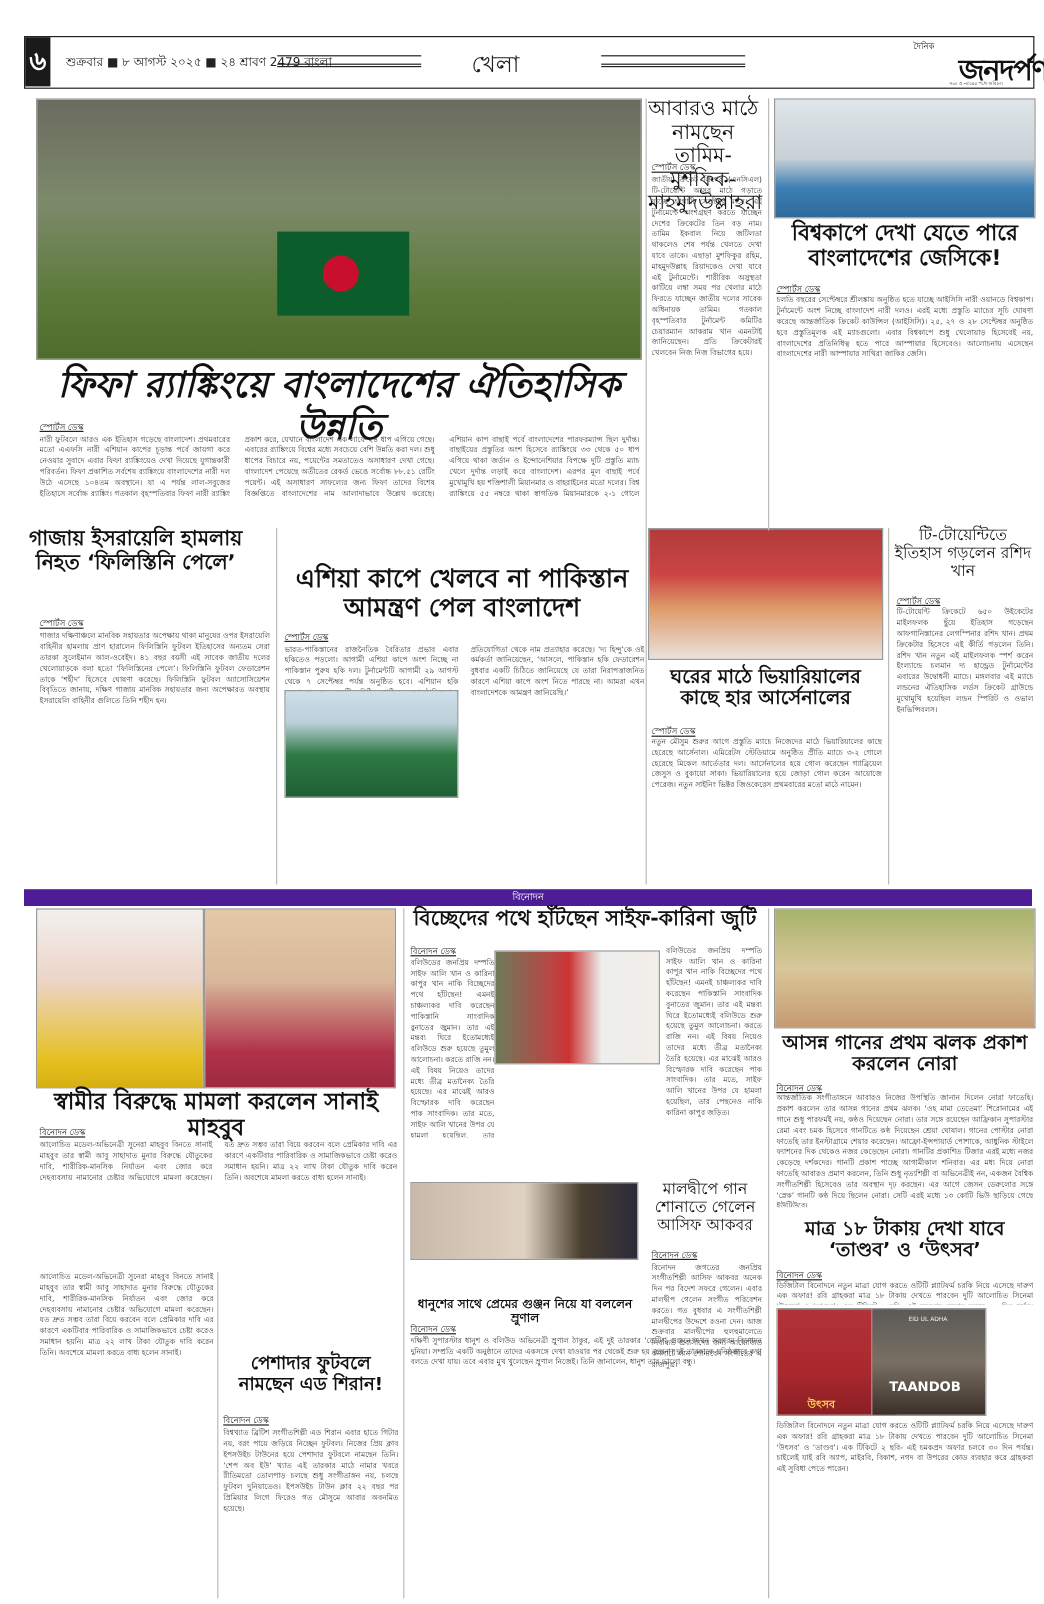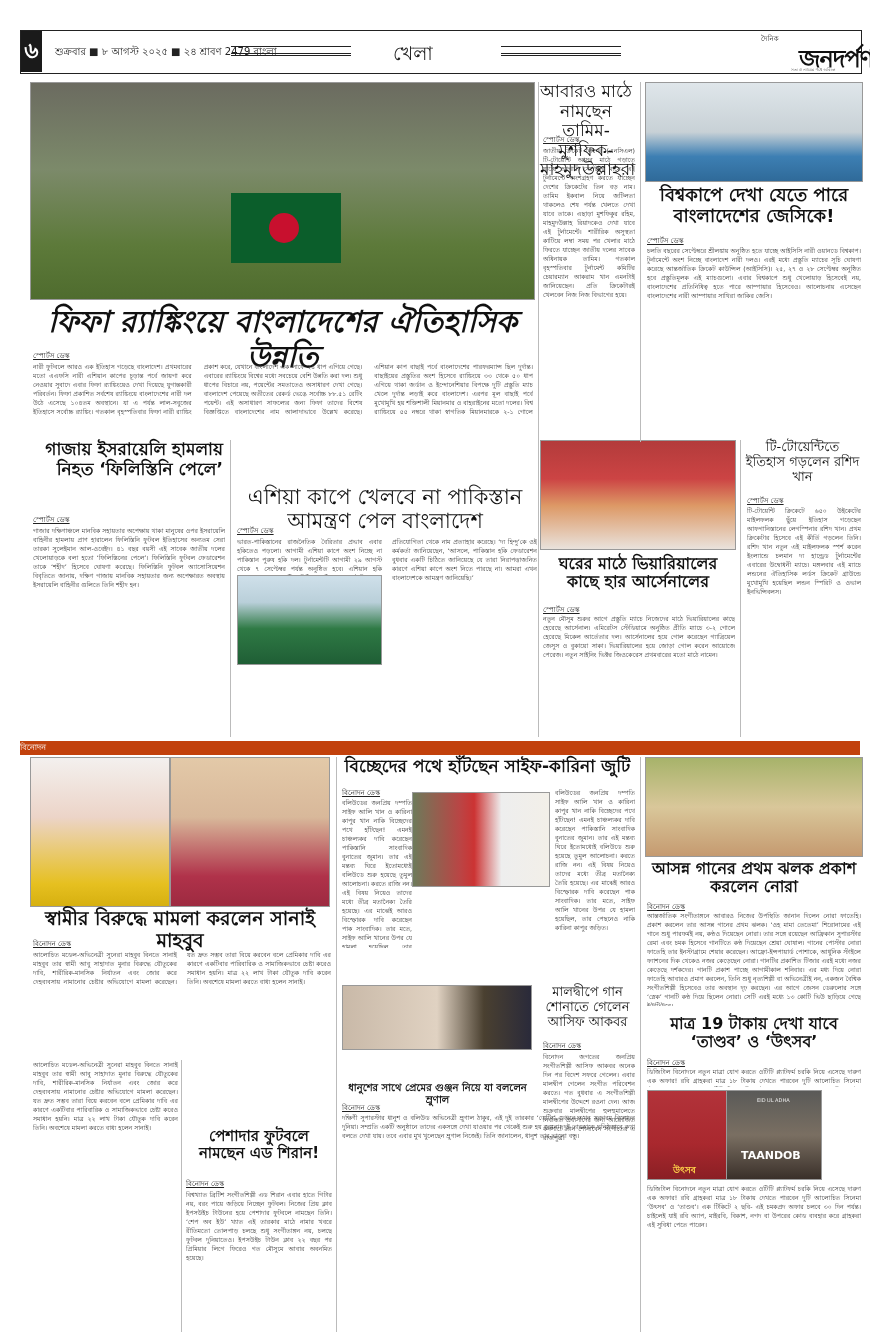--- a/index.html
+++ b/index.html
@@ -10,21 +10,21 @@
   .dateline { left: 34px; top: 13px; font-size: 10px; color: #222; white-space: nowrap; }
   .rules { height: 10px; border-top: 1px solid #222; border-bottom: 3px double #222; }
   .section-name { left: 372px; top: 8px; font-size: 19px; color: #222; }
   .logo-small { left: 740px; top: 2px; font-size: 7px; }
   .logo { left: 778px; top: 9px; font-size: 24px; font-weight: bold; color: #111; letter-spacing: -1px; font-family: Liberation Mono, monospace; }
   .logo-tag { left: 770px; top: 36px; font-size: 4px; color:#333; }
   .photo { background: linear-gradient(135deg, #6a7b6a, #3d4d3d); border: 1px solid #999; }
   .headline { font-family: "DejaVu Sans", sans-serif; font-weight: normal; color: #111; text-align: center; line-height: 1.15; }
   .byline { font-size: 7px; text-decoration: underline; color:#222; }
   .body-text { font-size: 6.2px; line-height: 9px; color: #333; text-align: justify; overflow: hidden; }
-  .divider-bar { left: 20px; top: 741px; width: 840px; height: 14px; background: #c2410c; color: #fff; font-size: 8px; line-height: 14px; }
+  .divider-bar { left: 20px; top: 741px; width: 840px; height: 14px; background: #4c1d95; color: #fff; text-align: center; font-size: 8px; line-height: 14px; }
   .vline { width: 1px; background: #bbb; }
 </style>
 </head>
 <body>
 
 <div class="abs masthead">
   <div class="abs page-num">৬</div>
   <div class="abs dateline">শুক্রবার ■ ৮ আগস্ট ২০২৫ ■ ২৪ শ্রাবণ 2479 বাংলা</div>
   <div class="abs rules" style="left:210px;top:15px;width:120px;"></div>
   <div class="abs section-name">খেলা</div>
@@ -37,25 +37,25 @@
 <div class="abs photo" style="left:30px;top:82px;width:505px;height:218px;background:linear-gradient(180deg,#6b6b60 0%,#7c8a6a 40%,#5d7a3a 75%,#4f6c2e 100%);">
   <div class="abs" style="left:200px;top:110px;width:110px;height:70px;background:#0b5e2b;">
     <div class="abs" style="left:38px;top:20px;width:30px;height:30px;border-radius:50%;background:#c8102e;"></div>
   </div>
 </div>
 
 <h1 class="abs headline" style="left:30px;top:305px;width:505px;font-size:30px;font-weight:bold;font-style:italic;">ফিফা র‍্যাঙ্কিংয়ে বাংলাদেশের ঐতিহাসিক উন্নতি</h1>
 <div class="abs byline" style="left:33px;top:350px;">স্পোর্টস ডেস্ক</div>
 <div class="abs body-text" style="left:33px;top:362px;width:500px;height:58px;column-count:3;column-gap:12px;">নারী ফুটবলে আরও এক ইতিহাস গড়েছে বাংলাদেশ। প্রথমবারের মতো এএফসি নারী এশিয়ান কাপের চূড়ান্ত পর্বে জায়গা করে নেওয়ার সুবাদে এবার ফিফা র‍্যাঙ্কিংয়েও দেখা দিয়েছে যুগান্তকারী পরিবর্তন। ফিফা প্রকাশিত সর্বশেষ র‍্যাঙ্কিংয়ে বাংলাদেশের নারী দল উঠে এসেছে ১০৪তম অবস্থানে। যা এ পর্যন্ত লাল-সবুজের ইতিহাসে সর্বোচ্চ র‍্যাঙ্কিং। গতকাল বৃহস্পতিবার ফিফা নারী র‍্যাঙ্কিং প্রকাশ করে, যেখানে বাংলাদেশ এক লাফে ২৪ ধাপ এগিয়ে গেছে। এবারের র‍্যাঙ্কিংয়ে বিশ্বের মধ্যে সবচেয়ে বেশি উন্নতি করা দল। শুধু ধাপের বিচারে নয়, পয়েন্টের সমতাতেও অসাধারণ দেখা গেছে। বাংলাদেশ পেয়েছে অতীতের রেকর্ড ভেঙে সর্বোচ্চ ৮৮.৫১ রেটিং পয়েন্ট। এই অসাধারণ সাফল্যের জন্য ফিফা তাদের বিশেষ বিজ্ঞপ্তিতে বাংলাদেশের নাম আলাদাভাবে উল্লেখ করেছে। এশিয়ান কাপ বাছাই পর্বে বাংলাদেশের পারফরম্যান্স ছিল দুর্দান্ত। বাছাইয়ের প্রস্তুতির অংশ হিসেবে র‍্যাঙ্কিংয়ে ৩৩ থেকে ৫০ ধাপ এগিয়ে থাকা জর্ডান ও ইন্দোনেশিয়ার বিপক্ষে দুটি প্রস্তুতি ম্যাচ খেলে দুর্দান্ত লড়াই করে বাংলাদেশ। এরপর মূল বাছাই পর্বে মুখোমুখি হয় শক্তিশালী মিয়ানমার ও বাহরাইনের মতো দলের। বিশ্ব র‍্যাঙ্কিংয়ে ৫৫ নম্বরে থাকা স্বাগতিক মিয়ানমারকে ২-১ গোলে হারিয়ে চমক সৃষ্টি করে বাংলাদেশ। আফিদাদের দল। ধারাবাহিক উন্নতি ও বড় দলের বিপক্ষে পয়েন্ট ছিনিয়ে আনার মানসিকতা এখন বাংলাদেশকে নতুন উচ্চতায় পৌঁছে দিয়েছে।</div>
 
-<h2 class="abs headline" style="left:33px;top:440px;width:190px;font-size:17px;font-weight:bold;text-align:right;">গাজায় ইসরায়েলি হামলায় নিহত ‘ফিলিস্তিনি পেলে’</h2>
+<h2 class="abs headline" style="left:18px;top:440px;width:190px;font-size:17px;font-weight:bold;">গাজায় ইসরায়েলি হামলায় নিহত ‘ফিলিস্তিনি পেলে’</h2>
 <div class="abs byline" style="left:33px;top:514px;">স্পোর্টস ডেস্ক</div>
 <div class="abs body-text" style="left:33px;top:526px;width:192px;height:208px;">গাজার দক্ষিণাঞ্চলে মানবিক সহায়তার অপেক্ষায় থাকা মানুষের ওপর ইসরায়েলি বাহিনীর হামলায় প্রাণ হারালেন ফিলিস্তিনি ফুটবল ইতিহাসের অন্যতম সেরা তারকা সুলেইমান আল-ওবেইদ। ৪১ বছর বয়সী এই সাবেক জাতীয় দলের খেলোয়াড়কে বলা হতো ‘ফিলিস্তিনের পেলে’। ফিলিস্তিনি ফুটবল ফেডারেশন তাকে ‘শহীদ’ হিসেবে ঘোষণা করেছে। ফিলিস্তিনি ফুটবল অ্যাসোসিয়েশন বিবৃতিতে জানায়, দক্ষিণ গাজায় মানবিক সহায়তার জন্য অপেক্ষারত অবস্থায় ইসরায়েলি বাহিনীর গুলিতে তিনি শহীদ হন।</div>
 
-<h2 class="abs headline" style="left:235px;top:470px;width:300px;font-size:21px;font-weight:normal;margin-top:15px;">এশিয়া কাপে খেলবে না পাকিস্তান আমন্ত্রণ পেল বাংলাদেশ</h2>
+<h2 class="abs headline" style="left:235px;top:470px;width:300px;font-size:21px;font-weight:bold;">এশিয়া কাপে খেলবে না পাকিস্তান আমন্ত্রণ পেল বাংলাদেশ</h2>
 <div class="abs byline" style="left:237px;top:525px;">স্পোর্টস ডেস্ক</div>
 <div class="abs body-text" style="left:237px;top:537px;width:300px;height:197px;column-count:2;column-gap:10px;">ভারত-পাকিস্তানের রাজনৈতিক বৈরিতার প্রভাব এবার হকিতেও পড়লো। আগামী এশিয়া কাপে অংশ নিচ্ছে না পাকিস্তান পুরুষ হকি দল। টুর্নামেন্টটি আগামী ২৯ আগস্ট থেকে ৭ সেপ্টেম্বর পর্যন্ত অনুষ্ঠিত হবে। এশিয়ান হকি ফেডারেশনকে একটি চিঠি পাঠিয়ে আনুষ্ঠানিকভাবে প্রতিযোগিতা থেকে নাম প্রত্যাহার করেছে। ‘দ্য হিন্দু’কে ওই কর্মকর্তা জানিয়েছেন, ‘আসলে, পাকিস্তান হকি ফেডারেশন বুধবার একটি চিঠিতে জানিয়েছে যে তারা নিরাপত্তাজনিত কারণে এশিয়া কাপে অংশ নিতে পারছে না। আমরা এখন বাংলাদেশকে আমন্ত্রণ জানিয়েছি।’</div>
 <div class="abs photo" style="left:237px;top:575px;width:145px;height:90px;background:linear-gradient(180deg,#cfe0ea 0%,#b9cfd9 30%,#2f7a45 60%,#1f5e35 100%);"></div>
 
 <h2 class="abs headline" style="left:540px;top:82px;width:92px;font-size:17px;">আবারও মাঠে নামছেন তামিম-মুশফিক-মাহমুদউল্লাহরা</h2>
 <div class="abs byline" style="left:543px;top:134px;">স্পোর্টস ডেস্ক</div>
 <div class="abs body-text" style="left:543px;top:146px;width:92px;height:290px;">জাতীয় ক্রিকেট লিগের (এনসিএল) টি-টোয়েন্টি আসর মাঠে গড়াতে যাচ্ছে আগামী সেপ্টেম্বর মাসে। এই টুর্নামেন্টে অংশগ্রহণ করতে যাচ্ছেন দেশের ক্রিকেটের তিন বড় নাম। তামিম ইকবাল নিয়ে জটিলতা থাকলেও শেষ পর্যন্ত খেলতে দেখা যাবে তাকে। এছাড়া মুশফিকুর রহিম, মাহমুদউল্লাহ রিয়াদকেও দেখা যাবে এই টুর্নামেন্টে। শারীরিক অসুস্থতা কাটিয়ে লম্বা সময় পর খেলার মাঠে ফিরতে যাচ্ছেন জাতীয় দলের সাবেক অধিনায়ক তামিম। গতকাল বৃহস্পতিবার টুর্নামেন্ট কমিটির চেয়ারম্যান আকরাম খান এমনটাই জানিয়েছেন। প্রতি ক্রিকেটারই খেলবেন নিজ নিজ বিভাগের হয়ে।</div>
 
 <div class="abs photo" style="left:645px;top:82px;width:218px;height:100px;background:linear-gradient(180deg,#dfe6ea 0%,#c8d1d6 50%,#3d7fb3 75%,#2f6a99 100%);"></div>
 <h2 class="abs headline" style="left:645px;top:185px;width:218px;font-size:18px;font-weight:bold;">বিশ্বকাপে দেখা যেতে পারে বাংলাদেশের জেসিকে!</h2>
@@ -97,21 +97,21 @@
 
 <h2 class="abs headline" style="left:540px;top:985px;width:95px;font-size:13px;">মালদ্বীপে গান শোনাতে গেলেন আসিফ আকবর</h2>
 <div class="abs byline" style="left:543px;top:1040px;">বিনোদন ডেস্ক</div>
 <div class="abs body-text" style="left:543px;top:1052px;width:92px;height:278px;">বিনোদন জগতের জনপ্রিয় সংগীতশিল্পী আসিফ আকবর অনেক দিন পর বিদেশ সফরে গেলেন। এবার মালদ্বীপ গেলেন সংগীত পরিবেশন করতে। গত বুধবার এ সংগীতশিল্পী মালদ্বীপের উদ্দেশে রওনা দেন। আজ শুক্রবার মালদ্বীপের হুলহুমালেতে নিবন্ধিত প্রবাসীদের জন্য আয়োজিত কনসার্টে গান শোনাবেন সংগীতের এ রাজপুত্র।</div>
 
 <div class="abs photo" style="left:645px;top:757px;width:218px;height:100px;background:linear-gradient(180deg,#a7b36a 0%,#d9c79a 50%,#c59a70 100%);"></div>
 <h2 class="abs headline" style="left:645px;top:860px;width:218px;font-size:16px;font-weight:bold;">আসন্ন গানের প্রথম ঝলক প্রকাশ করলেন নোরা</h2>
 <div class="abs byline" style="left:647px;top:901px;">বিনোদন ডেস্ক</div>
 <div class="abs body-text" style="left:647px;top:911px;width:214px;height:95px;">আন্তর্জাতিক সংগীতাঙ্গনে আবারও নিজের উপস্থিতি জানান দিলেন নোরা ফাতেহি। প্রকাশ করলেন তার আসন্ন গানের প্রথম ঝলক। ‘ওহ মামা তেতেমা’ শিরোনামের এই গানে শুধু পারফর্মই নয়, কণ্ঠও দিয়েছেন নোরা। তার সঙ্গে রয়েছেন আফ্রিকান সুপারস্টার রেমা এবং চমক হিসেবে গানটিতে কণ্ঠ দিয়েছেন শ্রেয়া ঘোষাল। গানের পোস্টার নোরা ফাতেহি তার ইনস্টাগ্রামে শেয়ার করেছেন। আফ্রো-ইন্সপায়ার্ড পোশাকে, আধুনিক স্টাইলে ফ্যাশনের দিক থেকেও নজর কেড়েছেন নোরা। গানটির প্রকাশিত টিজার এরই মধ্যে নজর কেড়েছে দর্শকদের। গানটি প্রকাশ পাচ্ছে আগামীকাল শনিবার। এর মধ্য দিয়ে নোরা ফাতেহি আবারও প্রমাণ করলেন, তিনি শুধু নৃত্যশিল্পী বা অভিনেত্রীই নন, একজন বৈশ্বিক সংগীতশিল্পী হিসেবেও তার অবস্থান দৃঢ় করছেন। এর আগে জেসন ডেরুলোর সঙ্গে ‘স্নেক’ গানটি কণ্ঠ দিয়ে ছিলেন নোরা। সেটি এরই মধ্যে ১৩ কোটি ভিউ ছাড়িয়ে গেছে ইউটিউবে।</div>
 
-<h2 class="abs headline" style="left:645px;top:1015px;width:218px;font-size:16px;font-weight:bold;">মাত্র 19 টাকায় দেখা যাবে ‘তাণ্ডব’ ও ‘উৎসব’</h2>
+<h2 class="abs headline" style="left:645px;top:1015px;width:218px;font-size:16px;font-weight:bold;">মাত্র ১৮ টাকায় দেখা যাবে ‘তাণ্ডব’ ও ‘উৎসব’</h2>
 <div class="abs byline" style="left:647px;top:1057px;">বিনোদন ডেস্ক</div>
 <div class="abs body-text" style="left:647px;top:1067px;width:214px;height:20px;">ডিজিটাল বিনোদনে নতুন মাত্রা যোগ করতে ওটিটি প্ল্যাটফর্ম চরকি নিয়ে এসেছে দারুণ এক অফার! রবি গ্রাহকরা মাত্র ১৮ টাকায় দেখতে পারবেন দুটি আলোচিত সিনেমা ‘উৎসব’ ও ‘তাণ্ডব’। এক টিকিটে ২ ছবি- এই চমকপ্রদ অফার চলবে ৩০ দিন পর্যন্ত। চাইলেই যাই রবি অ্যাপ, মাইরবি, বিকাশ, নগদ বা উপরের কোড ব্যবহার করে গ্রাহকরা এই সুবিধা পেতে পারেন।</div>
 <div class="abs photo" style="left:647px;top:1090px;width:100px;height:90px;background:linear-gradient(180deg,#b2333a 0%,#a9282e 60%,#8a1f24 100%);">
   <div class="abs" style="left:25px;top:72px;font-size:9px;color:#ffd34a;font-weight:bold;">উৎসব</div>
 </div>
 <div class="abs photo" style="left:726px;top:1090px;width:96px;height:90px;background:linear-gradient(180deg,#5a5a58 0%,#7a6f62 50%,#3a302a 100%);">
   <div class="abs" style="left:30px;top:6px;font-size:5px;color:#eee;">EID UL ADHA</div>
   <div class="abs" style="left:14px;top:58px;font-size:11px;color:#fff;font-weight:bold;">TAANDOB</div>
 </div>
 <div class="abs body-text" style="left:647px;top:1184px;width:214px;height:146px;">ডিজিটাল বিনোদনে নতুন মাত্রা যোগ করতে ওটিটি প্ল্যাটফর্ম চরকি নিয়ে এসেছে দারুণ এক অফার! রবি গ্রাহকরা মাত্র ১৮ টাকায় দেখতে পারবেন দুটি আলোচিত সিনেমা ‘উৎসব’ ও ‘তাণ্ডব’। এক টিকিটে ২ ছবি- এই চমকপ্রদ অফার চলবে ৩০ দিন পর্যন্ত। চাইলেই যাই রবি অ্যাপ, মাইরবি, বিকাশ, নগদ বা উপরের কোড ব্যবহার করে গ্রাহকরা এই সুবিধা পেতে পারেন।</div>

